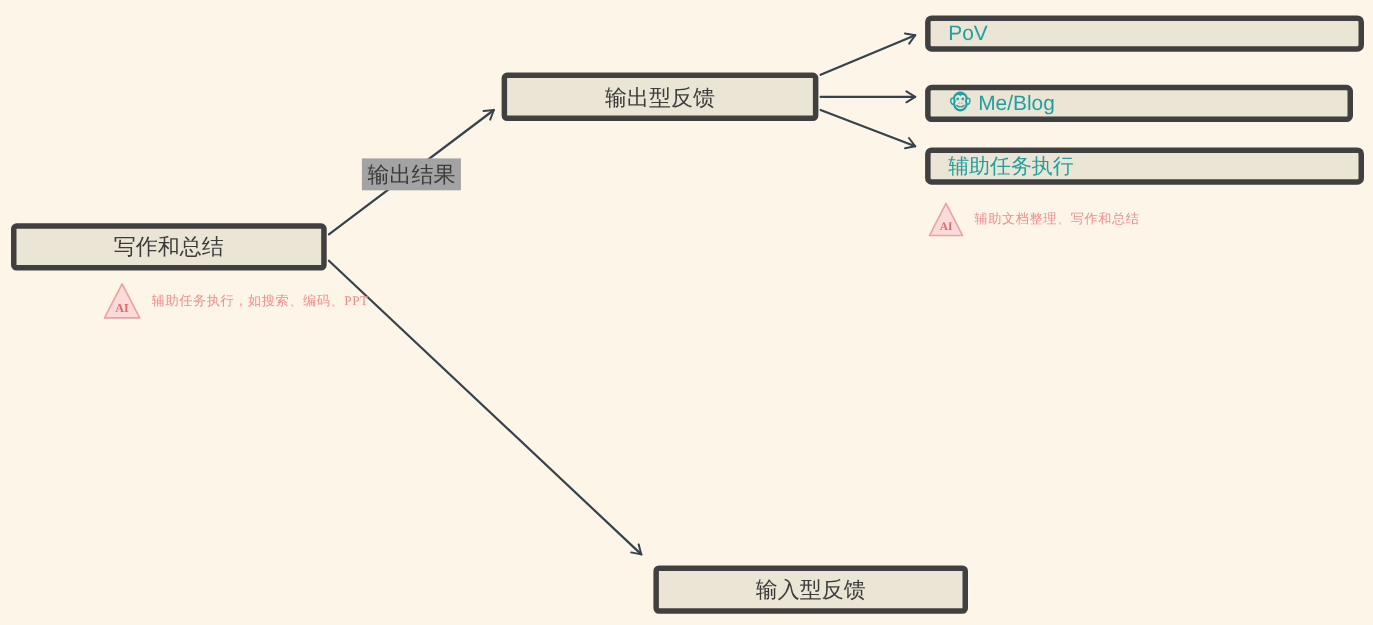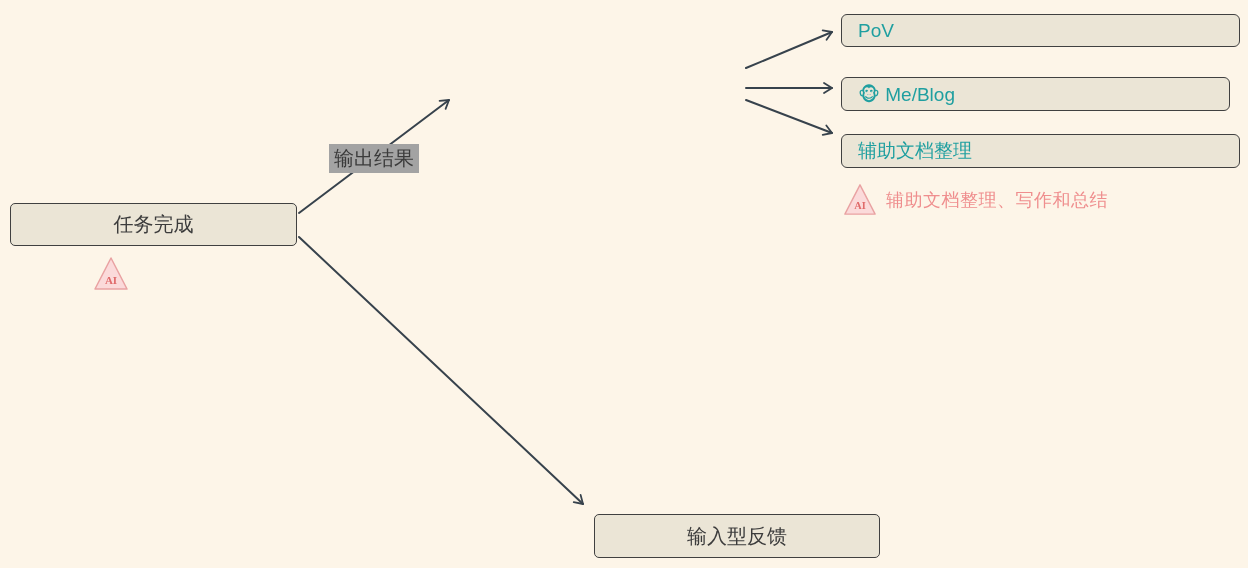--- a/index.html
+++ b/index.html
@@ -17,21 +17,21 @@
   .edges {
     position: absolute;
     left: 0; top: 0;
     width: 1248px; height: 568px;
     z-index: 1;
   }
   .node {
     position: absolute;
     box-sizing: border-box;
     background: #ebe5d6;
-    border: 1px solid #404040;
+    border: 5px solid #404040;
     border-radius: 5px;
     display: flex;
     align-items: center;
     justify-content: center;
     color: #3c3c3c;
     font-size: 20px;
     z-index: 2;
     cursor: default;
     white-space: nowrap;
   }
@@ -54,21 +54,21 @@
   .ai-note {
     position: absolute;
     z-index: 3;
     display: flex;
     align-items: center;
     gap: 9px;
     font-family: Liberation Serif, serif;
   }
   .ai-note .note-text {
     color: #ef8e8e;
-    font-size: 18px;
+    font-size: 12px;
     white-space: nowrap;
     letter-spacing: 0.5px;
   }
   .tri { display: block; }
 </style>
 </head>
 <body>
 
 <div class="canvas">
 
@@ -80,39 +80,41 @@
     </defs>
     <g stroke="#37424c" stroke-width="2" stroke-linecap="round">
       <line x1="299" y1="213" x2="449" y2="100" marker-end="url(#ah)"></line>
       <line x1="299" y1="237" x2="583" y2="504" marker-end="url(#ah)"></line>
       <line x1="746" y1="68" x2="832" y2="32" marker-end="url(#ah)"></line>
       <line x1="746" y1="88" x2="832" y2="88" marker-end="url(#ah)"></line>
       <line x1="746" y1="100" x2="832" y2="133" marker-end="url(#ah)"></line>
     </g>
   </svg>
 
-  <div class="node" style="left:10px; top:203px; width:287px; height:43px;">任务完成</div>
+  <div class="node" style="left:10px; top:203px; width:287px; height:43px;">写作和总结</div>
 
+  <div class="node" style="left:456px; top:66px; width:288px; height:44px;">输出型反馈</div>
 
   <div class="node leaf" style="left:841px; top:14px; width:399px; height:33px;">PoV</div>
 
   <div class="node leaf" style="left:841px; top:77px; width:389px; height:34px;">🐵 Me/Blog</div>
 
-  <div class="node leaf" style="left:841px; top:134px; width:399px; height:34px;">辅助文档整理</div>
+  <div class="node leaf" style="left:841px; top:134px; width:399px; height:34px;">辅助任务执行</div>
 
   <div class="node" style="left:594px; top:514px; width:286px; height:44px;">输入型反馈</div>
 
   <div class="edge-label" style="left:329px; top:144px;">输出结果</div>
 
 
   <div class="ai-note" style="left:93px; top:255px;">
     <svg class="tri" width="36" height="37" viewBox="0 0 36 37">
       <polygon points="18,3 34,34 2,34" fill="#fbdada" stroke="#e9a2a2" stroke-width="1.5" stroke-linejoin="round"></polygon>
       <text x="18" y="29" text-anchor="middle" font-size="11" font-weight="bold" fill="#e06a6a">AI</text>
     </svg>
+    <span class="note-text">辅助任务执行，如搜索、编码、PPT</span>
   </div>
 
   <div class="ai-note" style="left:843px; top:182px;">
     <svg class="tri" width="34" height="35" viewBox="0 0 36 37">
       <polygon points="18,3 34,34 2,34" fill="#fbdada" stroke="#e9a2a2" stroke-width="1.5" stroke-linejoin="round"></polygon>
       <text x="18" y="29" text-anchor="middle" font-size="11" font-weight="bold" fill="#e06a6a">AI</text>
     </svg>
     <span class="note-text">辅助文档整理、写作和总结</span>
   </div>
 

